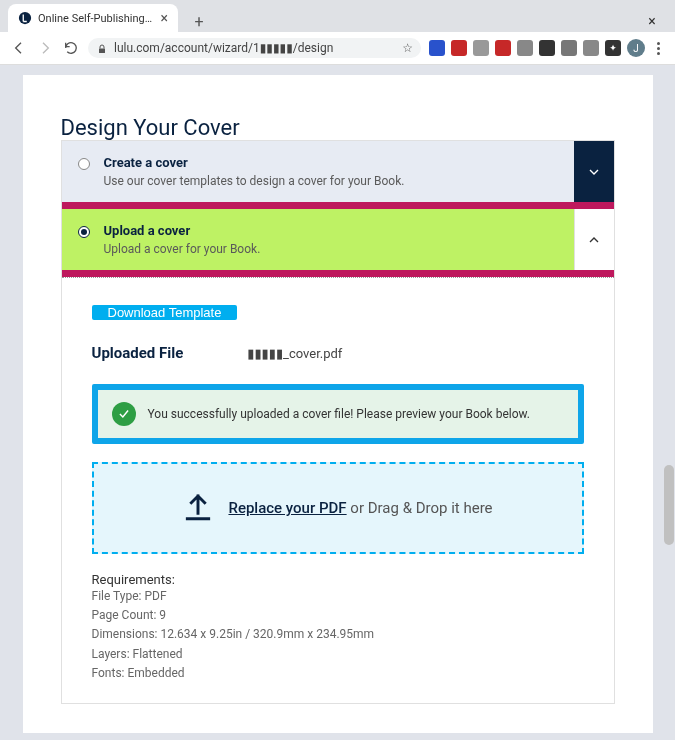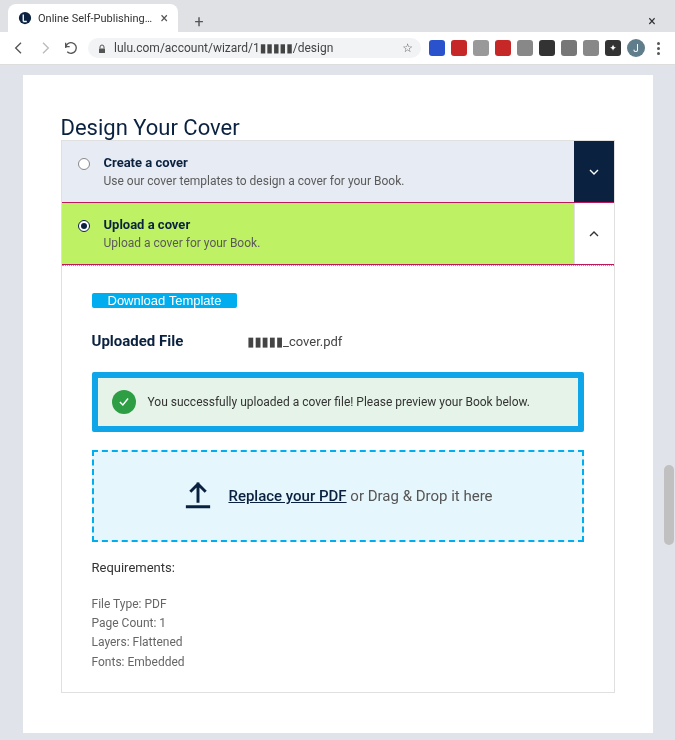--- a/index.html
+++ b/index.html
@@ -26,21 +26,21 @@
     .avatar { width:18px; height:18px; border-radius:50%; background:#607d8b; color:#fff; display:flex; align-items:center; justify-content:center; font-size:10px; }
     .menu-dots { width:14px; display:flex; flex-direction:column; gap:2px; align-items:center; cursor:pointer; }
     .menu-dots span { width:3px; height:3px; background:#555; border-radius:50%; }
     
     .viewport { background:#e0e3ea; padding:10px 10px; height:calc(740px - 62px); overflow:auto; position:relative; }
     .page { background:#fff; max-width:630px; margin:0 auto; padding:40px 38px 20px 38px; min-height:100%; }
     
     .page-title { color:#0a2240; font-size:22px; font-weight:400; }
     
     .accordion { border:1px solid #e0e0e0; }
-    .acc-header { display:flex; align-items:stretch; border-bottom:1px solid #be185d; }
+    .acc-header { display:flex; align-items:stretch; border-bottom:7px solid #be185d; }
     .acc-header.collapsed { background:#e7ebf3; }
     .acc-header.expanded { background:#bef264; }
     .acc-left { flex:1; display:flex; align-items:flex-start; gap:14px; padding:14px 16px; cursor:pointer; }
     .radio { width:12px; height:12px; border:1px solid #888; border-radius:50%; margin-top:3px; background:#fff; flex-shrink:0; display:flex; align-items:center; justify-content:center; }
     .radio.checked { border-color:#0a2240; }
     .radio.checked::after { content:""; width:6px; height:6px; background:#0a2240; border-radius:50%; }
     .acc-text { flex:1; }
     .acc-title { color:#0a2240; font-weight:700; font-size:13px; margin-bottom:4px; }
     .acc-sub { color:#5a5a5a; font-size:12px; }
     .acc-toggle { width:40px; display:flex; align-items:center; justify-content:center; cursor:pointer; }
@@ -57,21 +57,21 @@
     
     .success-box { background:#e5f3e8; border:6px solid #0ea5e9; padding:12px 14px; display:flex; align-items:center; gap:12px; margin-bottom:18px; border-radius:2px; }
     .success-icon { width:24px; height:24px; border-radius:50%; background:#2e9e44; display:flex; align-items:center; justify-content:center; flex-shrink:0; }
     .success-text { color:#333; font-size:12px; }
     
     .dropzone { background:#e5f6fc; border:2px dashed #00aeef; padding:28px; display:flex; align-items:center; justify-content:center; gap:14px; margin-bottom:18px; cursor:pointer; }
     .upload-icon { width:32px; height:32px; }
     .dropzone-text { font-size:15px; color:#555; }
     .dropzone-link { color:#0a2240; text-decoration:underline; font-weight:500; cursor:pointer; }
     
-    .req-heading { color:#333; font-size:13px; margin-bottom:20px; }
+    .req-heading { color:#333; font-size:13px; margin-bottom:0; }
     .req-line { color:#666; font-size:12px; line-height:1.6; }
     
     .scrollbar-indicator { position:absolute; right:1px; top:400px; width:10px; height:80px; background:#c0c0c0; border-radius:5px; }
   </style>
 </head>
 <body>
 
 <div class="browser-chrome">
   <div class="tab-bar">
     <div class="tab">
@@ -196,21 +196,22 @@
               </svg>
           </div>
           <div class="dropzone-text">
             <span class="dropzone-link">Replace your PDF</span><span> or Drag &amp; Drop it here</span>
           </div>
         </div>
         
         <div>
           <div class="req-heading">Requirements:</div>
           <div class="req-line">File Type: PDF</div>
-          <div class="req-line">Page Count: 1</div>
+          <div class="req-line">Page Count: 9</div>
+          <div class="req-line">Dimensions: 12.634 x 9.25in / 320.9mm x 234.95mm</div>
           <div class="req-line">Layers: Flattened</div>
           <div class="req-line">Fonts: Embedded</div>
         </div>
         
       </div>
 
     </div>
   </div>
   <div class="scrollbar-indicator"></div>
 </div>

